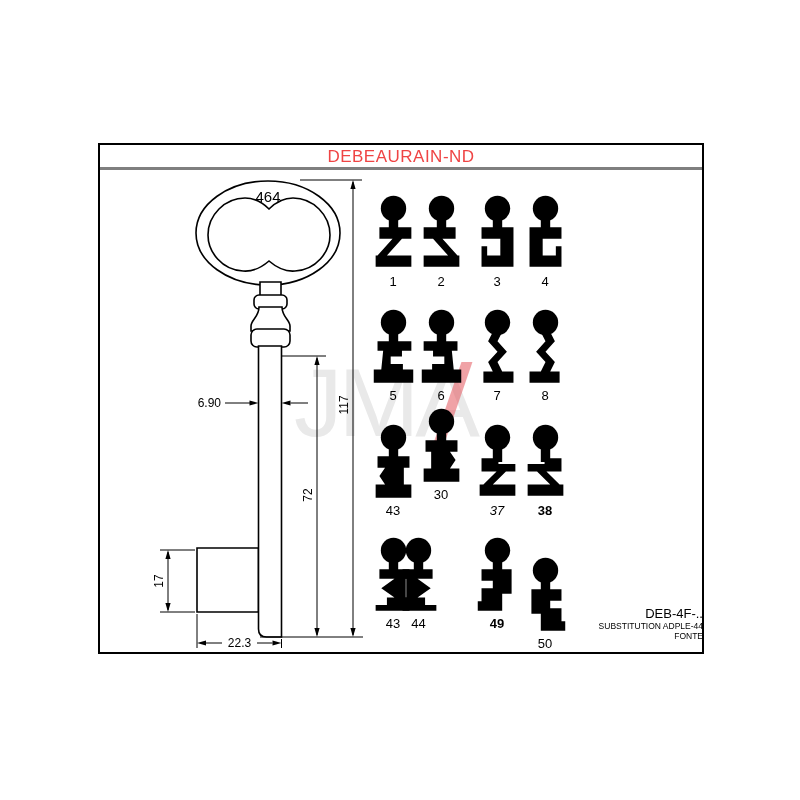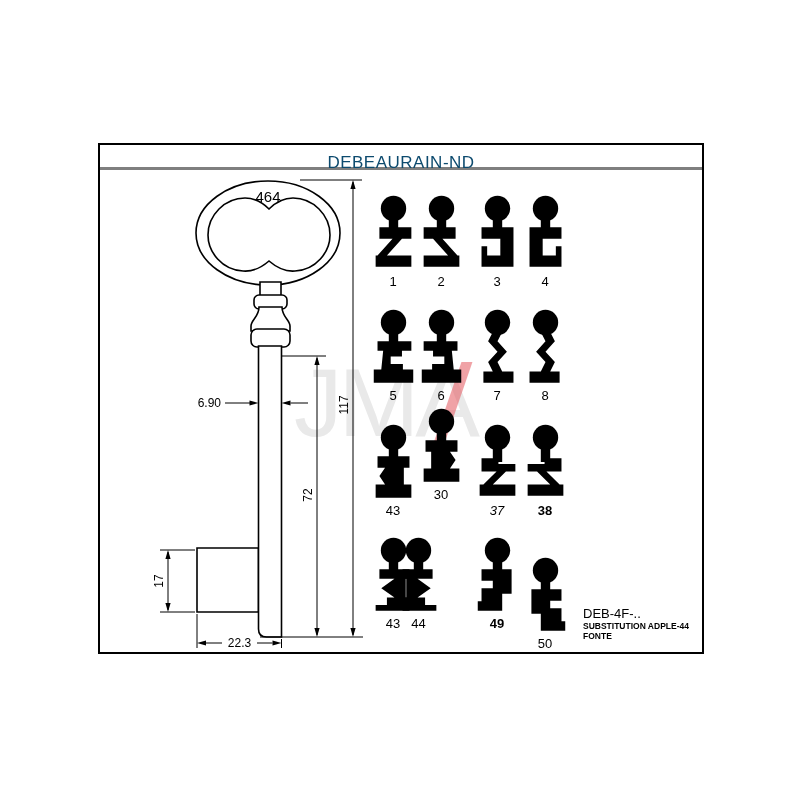--- a/index.html
+++ b/index.html
@@ -1,39 +1,39 @@
 <!DOCTYPE html>
 <html><head>
 <meta charset="utf-8">
 <style>
   html,body{margin:0;padding:0;background:#ffffff;}
   body{width:800px;height:800px;position:relative;font-family:"Liberation Sans",sans-serif;overflow:hidden;}
 
   .frame{position:absolute;left:98px;top:143px;width:602px;height:507px;border:2px solid #000;background:transparent;z-index:2;}
   .title-band{position:absolute;left:0;top:0;width:100%;height:22px;border-bottom:3px solid #7f7f7f;}
-  .title-band .title{display:block;text-align:center;font-size:17px;letter-spacing:.5px;color:#0c4a6e;padding-top:8px;font-weight:500;}
+  .title-band .title{display:block;text-align:center;font-size:17px;letter-spacing:.5px;color:#ef4444;padding-top:2px;font-weight:500;}
 
   .watermark{position:absolute;left:294px;top:354px;font-size:97px;line-height:1;font-weight:normal;letter-spacing:-4px;color:#e9e9e9;z-index:1;user-select:none;text-align:center;}
   .wm-red{position:absolute;left:447px;top:362px;width:11px;height:84px;background:#e4555c;opacity:.55;transform:skewX(-19deg);z-index:1;}
 
   .drawing-svg{position:absolute;left:100px;top:170px;z-index:3;}
   .drawing-svg path,.drawing-svg ellipse,.drawing-svg rect{vector-effect:non-scaling-stroke;}
   .outline{fill:#ffffff;stroke:#000;stroke-width:1.6;}
   .dimline{stroke:#000;stroke-width:1;fill:none;}
   .dimarrow{fill:#000;stroke:none;}
   .dimtext{font-family:"Liberation Sans",sans-serif;font-size:12px;fill:#000;}
   .bowtext{font-family:"Liberation Sans",sans-serif;font-size:15px;fill:#000;}
 
   .profile-cell{position:absolute;width:47px;text-align:center;z-index:3;}
   .profile-cell svg{display:block;margin:0 auto;}
   .profile-num{font-size:13px;color:#000;line-height:13px;margin-top:1px;}
 
-  .footer-block{position:absolute;left:583px;top:606px;width:120px;text-align:left;z-index:3;color:#000;}
+  .footer-block{position:absolute;left:583px;top:606px;width:120px;text-align:right;z-index:3;color:#000;}
   .footer-ref{font-size:13px;line-height:15px;}
-  .footer-small{font-size:8.5px;font-weight:bold;line-height:10px;}
+  .footer-small{font-size:8.5px;font-weight:normal;line-height:10px;}
 </style>
 </head>
 <body>
 
 <div class="watermark">JMA</div>
 <div class="wm-red"></div>
 
 <div class="frame">
   <div class="title-band">
     <span class="title">DEBEAURAIN-ND</span>

